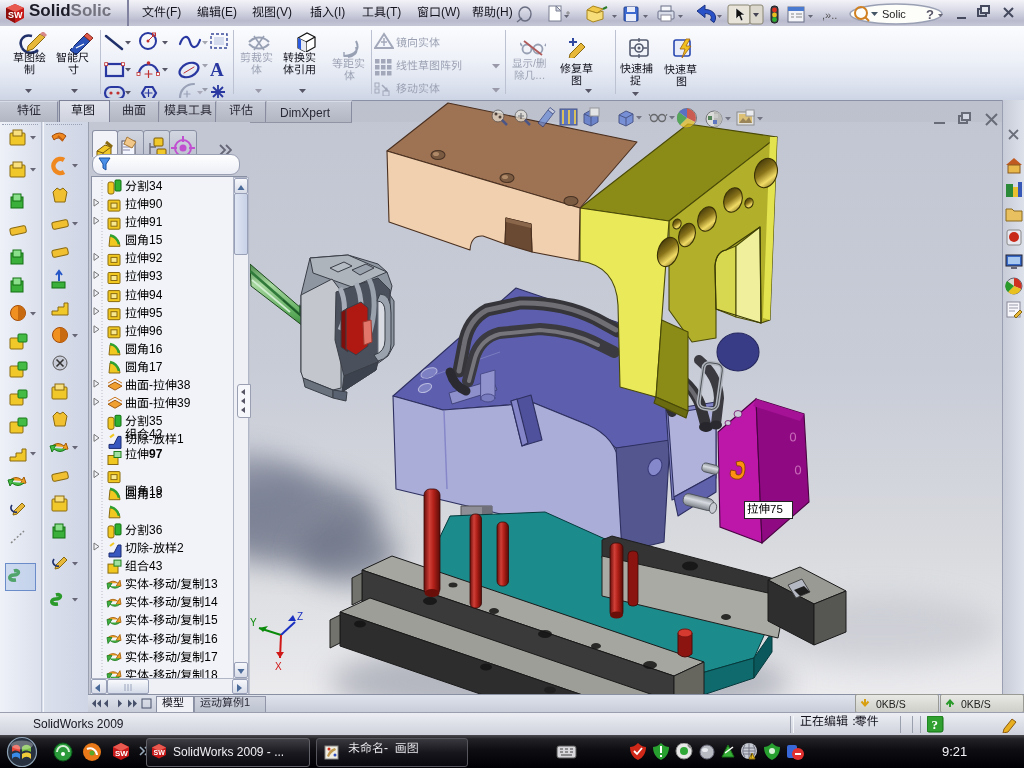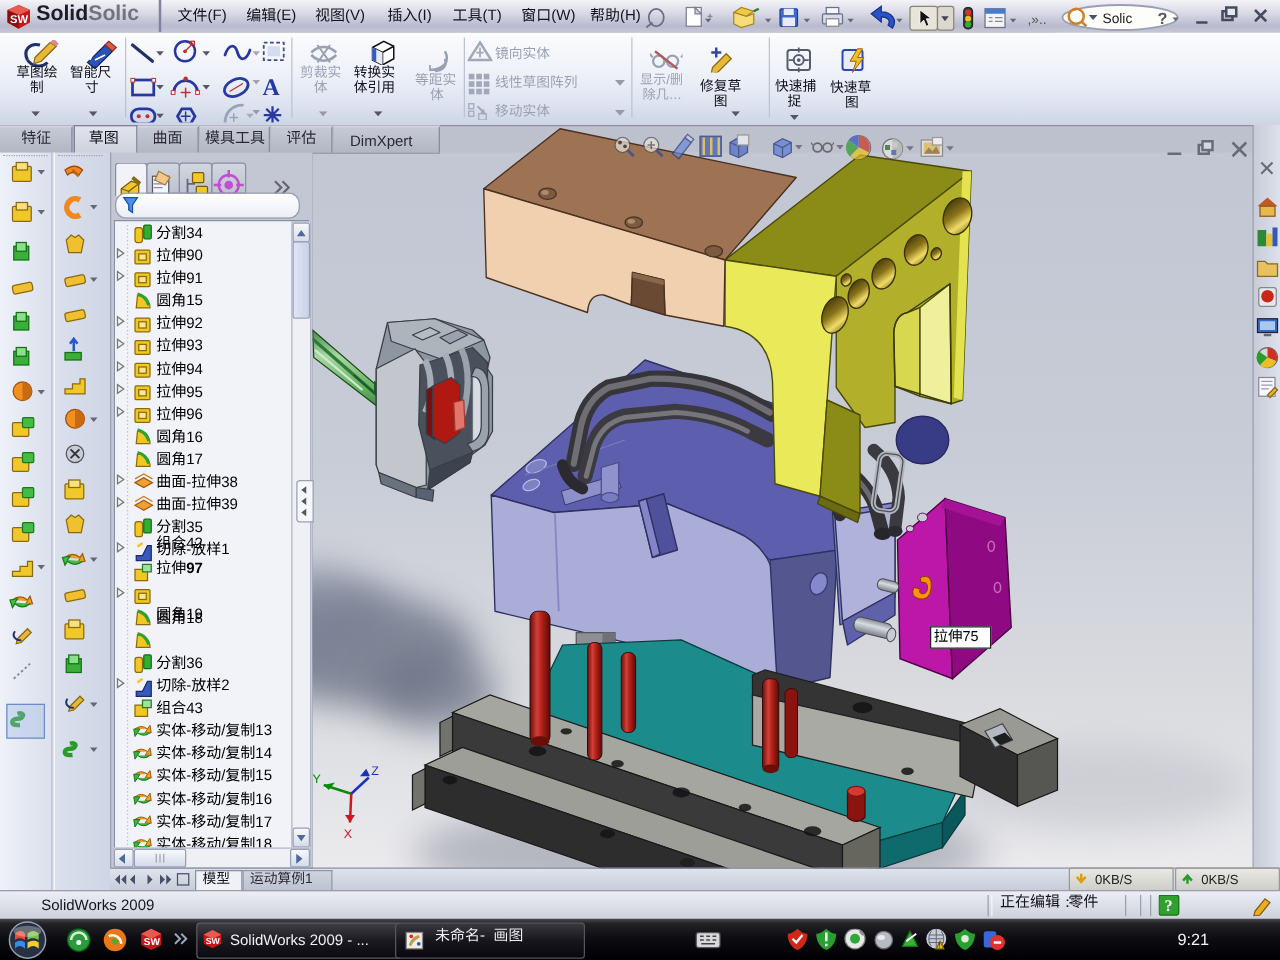--- a/index.html
+++ b/index.html
@@ -1320,21 +1320,21 @@
 <circle cx="40" cy="11" r="9" fill="#e87818"></circle>
           <path d="M35 8 a7 7 0 0 1 10 6" fill="none" stroke="#fff" stroke-width="2"></path>
           <circle cx="40" cy="12" r="2.5" fill="#5aa82a"></circle>
 <g transform="translate(60,2)">
             <polygon points="9,0 17,4 17,13 9,17 1,13 1,4" fill="#c61818"></polygon>
             <polygon points="9,0 17,4 9,8 1,4" fill="#e85a50"></polygon>
             <text x="3" y="13" font-size="8" font-weight="bold" fill="#fff">SW</text>
           </g>
 <path d="M88 6 l4 4 -4 4 M93 6 l4 4 -4 4" stroke="#9ab" stroke-width="1.6" fill="none"></path>
 </svg>
-<div class="a" style="left:157px;top:3px;width:162px;height:27px;background:linear-gradient(180deg,#3e3e44,#1a1a20 50%,#0a0a10);border:1px solid #606068;border-radius:3px;">
+<div class="a" style="left:146px;top:3px;width:162px;height:27px;background:linear-gradient(180deg,#3e3e44,#1a1a20 50%,#0a0a10);border:1px solid #606068;border-radius:3px;">
 <svg class="a" style="left:4px;top:5px" width="18" height="18">
             <polygon points="8,0 15,3.5 15,11 8,14.5 1,11 1,3.5" fill="#c61818"></polygon>
             <polygon points="8,0 15,3.5 8,7 1,3.5" fill="#e85a50"></polygon>
             <text x="2.5" y="11" font-size="7" font-weight="bold" fill="#fff">SW</text>
           </svg>
 <div class="a" style="left:26px;top:6px;font-size:12px;color:#f0f0f4;">SolidWorks 2009 - ...</div>
 </div>
 <div class="a" style="left:316px;top:3px;width:150px;height:27px;background:linear-gradient(180deg,#38383e,#16161c 50%,#08080e);border:1px solid #55555d;border-radius:3px;">
 <svg class="a" style="left:6px;top:5px" width="18" height="18">
             <rect x="2" y="2" width="13" height="13" fill="#f0ede2" stroke="#888"></rect>

